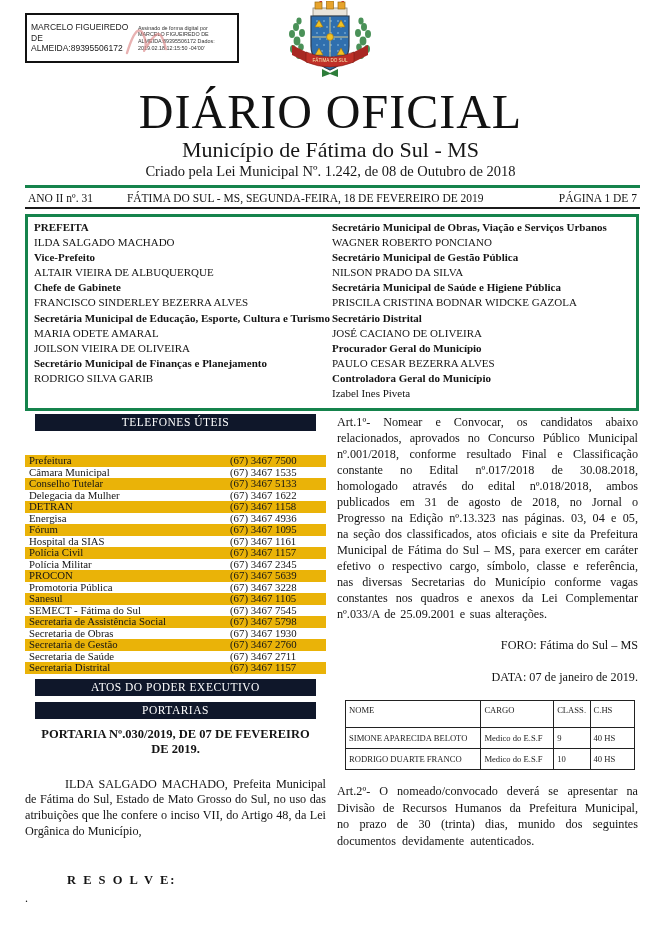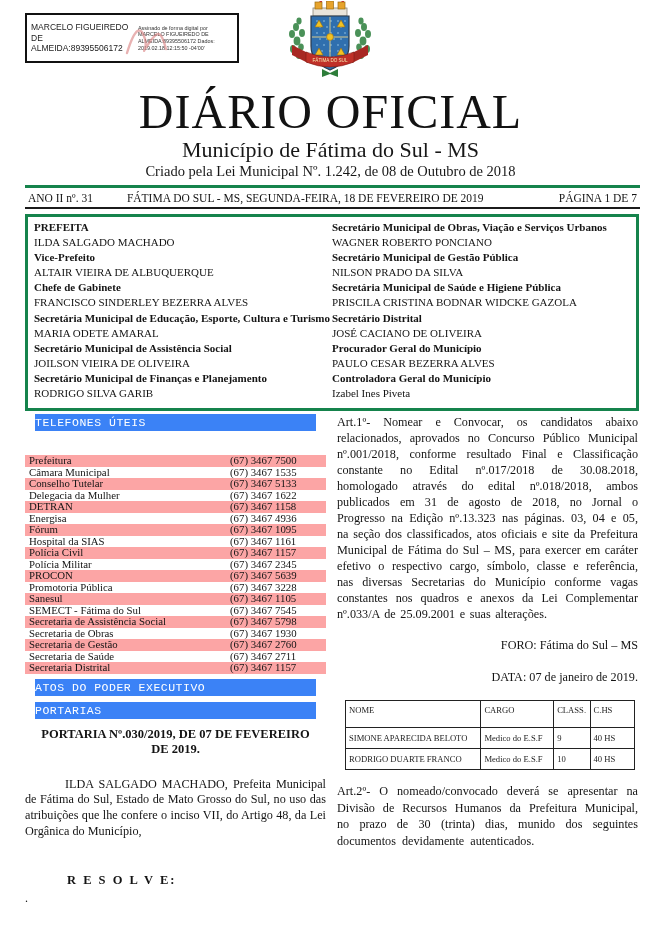--- a/index.html
+++ b/index.html
@@ -36,28 +36,28 @@
   .officials { left:25px; top:214px; width:614px; height:197px; border:3px solid #15834c;
                display:flex; padding:3px 6px; background:#fff; }
   .officials-col { width:50%; font-size:11px; line-height:15.1px; }
   .officials-col .role { font-weight:bold; }
   .officials-col .name { font-weight:normal; }
 
   
   .col-left  { left:25px;  top:414px; width:301px; }
   .col-right { left:337px; top:414px; width:301px; }
 
-  .green-bar { margin:0 10px; height:17px; background:#3b82f6; color:#fff;
-               text-align:left; font-size:11.5px; line-height:17px; letter-spacing:.5px;font-family:Liberation Mono, monospace; }
+  .green-bar { margin:0 10px; height:17px; background:#0f172a; color:#fff;
+               text-align:center; font-size:11.5px; line-height:17px; letter-spacing:.5px; }
   .bar-atos { margin-top:5px; }
   .bar-port { margin-top:6px; }
 
   .phone-table { margin-top:24px; }
   .phone-row { display:flex; height:11.5px; font-size:10.8px; line-height:11.6px; padding:0 4px; }
-  .phone-row.even { background:#fca5a5; }
+  .phone-row.even { background:#eab308; }
   .phone-label { flex:1; text-align:left; }
   .phone-number { width:92px; text-align:left; }
 
   .portaria-title { margin-top:8px; text-align:center; font-weight:bold;
                     font-size:12.5px; line-height:15.5px; padding:0 14px; }
   .portaria-intro { margin-top:19px; font-size:12.2px; line-height:15.8px;
                     text-align:justify; text-indent:40px; }
   .resolve { margin-top:33px; padding-left:42px; font-weight:bold; font-size:12.5px; letter-spacing:2px; }
   .stray-dot { margin-top:3px; font-size:12px; }
 
@@ -201,21 +201,20 @@
           <div class="role">Chefe de Gabinete</div>
           <div class="name">FRANCISCO SINDERLEY BEZERRA ALVES</div>
         </div>
 
         <div class="official">
           <div class="role">Secretária Municipal de Educação, Esporte, Cultura e Turismo</div>
           <div class="name">MARIA ODETE AMARAL</div>
         </div>
 
         <div class="official">
-          <div class="role">Secretário Municipal de Assistência Social</div>
           <div class="name">JOILSON VIEIRA DE OLIVEIRA</div>
         </div>
 
         <div class="official">
           <div class="role">Secretário Municipal de Finanças e Planejamento</div>
           <div class="name">RODRIGO SILVA GARIB</div>
         </div>
       </div>
     <div class="officials-col">
 

